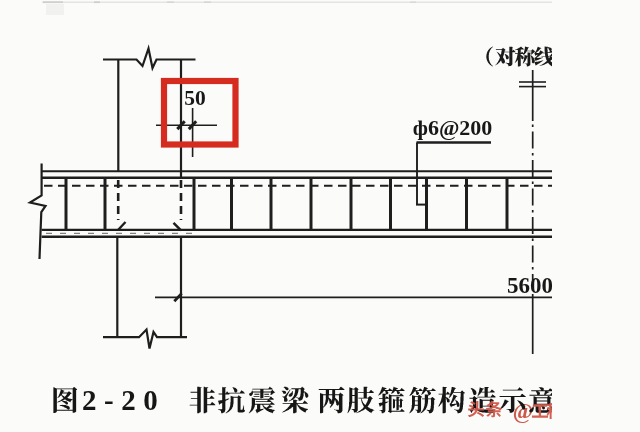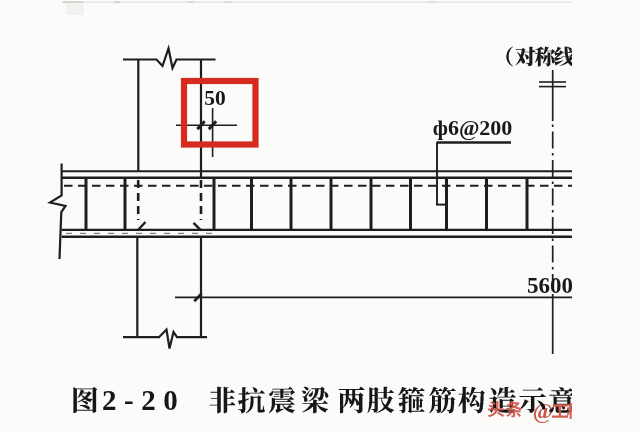--- a/index.html
+++ b/index.html
@@ -1,15 +1,15 @@
 <!DOCTYPE html>
 <html><head><meta charset="utf-8"><style>
 html,body{margin:0;padding:0;background:#fbfbf9;}
 #c{position:relative;width:552px;height:432px;overflow:hidden;
-   font-family:"Liberation Serif",serif;filter:blur(0.33px);padding-left:20px;}
+   font-family:"Liberation Serif",serif;filter:blur(0.33px);}
 svg text{font-family:"Liberation Serif",serif;}
 </style></head><body>
 <div id="c">
 <svg width="640" height="432" viewBox="0 0 640 432">
 <rect width="640" height="432" fill="#fbfbf9"></rect>
 <g fill="none">
 <line x1="42" y1="2.2" x2="640" y2="2.2" stroke="#e4e4e2" stroke-width="1.5"></line>
 <line x1="43" y1="2.2" x2="63" y2="2.2" stroke="#cfcfcd" stroke-width="1.8"></line>
 <line x1="94" y1="2.2" x2="100" y2="2.2" stroke="#cfcfcd" stroke-width="1.8"></line>
 <line x1="167" y1="2.2" x2="174" y2="2.2" stroke="#d6d6d4" stroke-width="1.6"></line>

